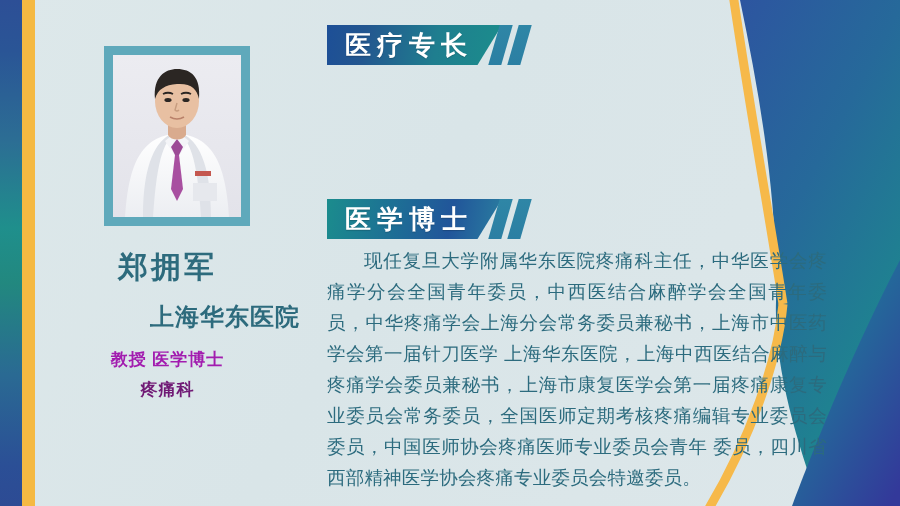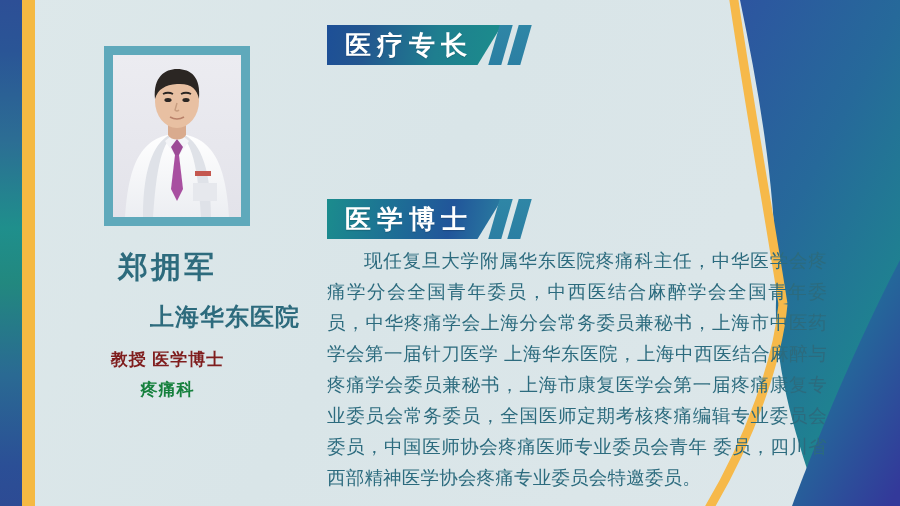--- a/index.html
+++ b/index.html
@@ -91,29 +91,29 @@
     font-weight: bold;
     letter-spacing: 1px;
     color: #2d6b7d;
     margin-top: 16px;
     line-height: 1.25;
     text-align: right;
   }
   .credentials {
     font-size: 17px;
     font-weight: bold;
-    color: #7f1d1d;
+    color: #a21caf;
     margin-top: 16px;
     letter-spacing: 1px;
     line-height: 1.45;
   }
   .department {
     font-size: 17px;
     font-weight: bold;
-    color: #15803d;
+    color: #701a75;
     margin-top: 6px;
     letter-spacing: 1px;
     line-height: 1.45;
   }
 
   
   .content {
     position: absolute;
     left: 327px; top: 0;
     width: 510px; height: 448px;

